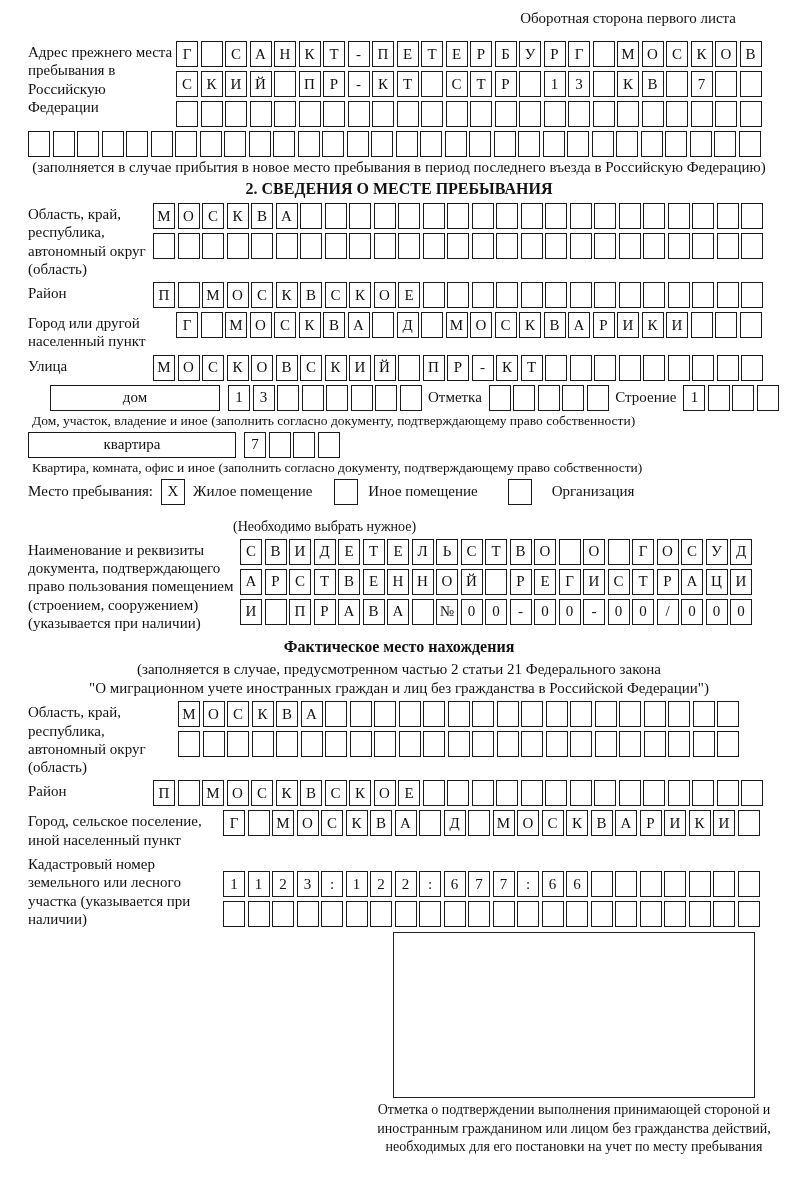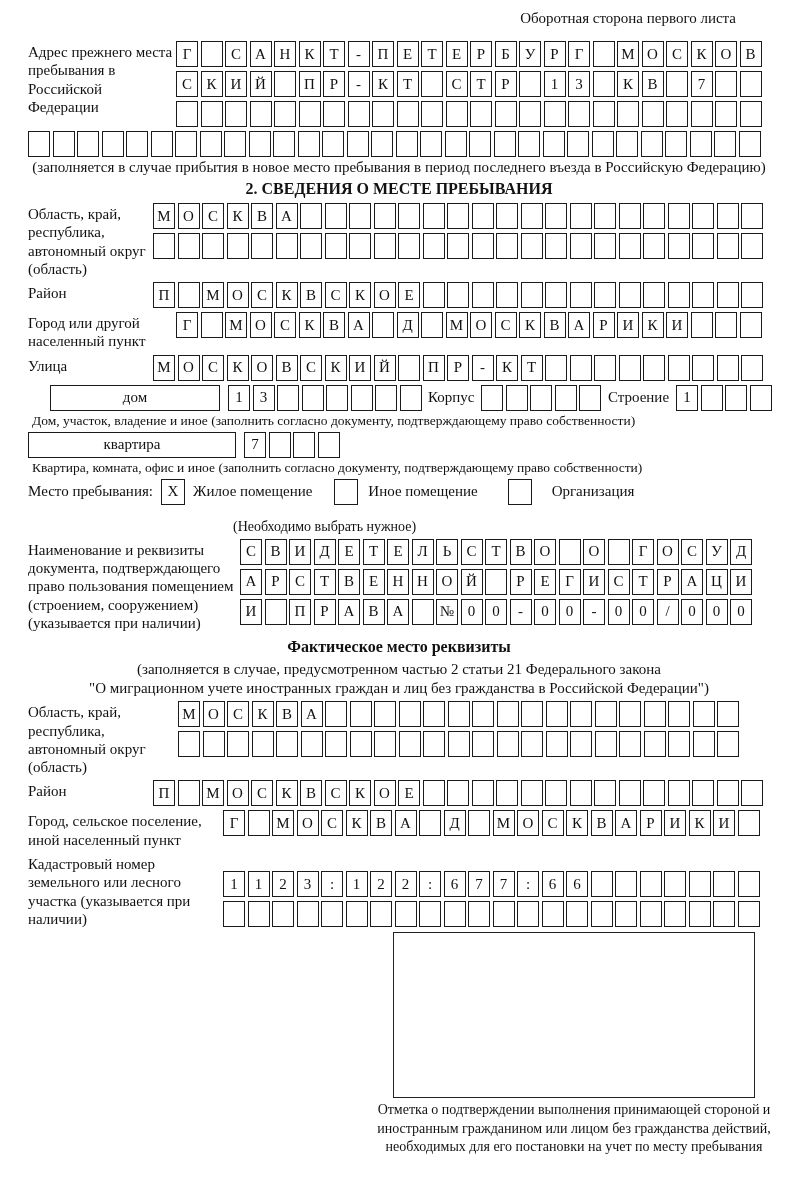--- a/index.html
+++ b/index.html
@@ -39,21 +39,21 @@
   .stamp-cap { width:402px; margin-left:345px; text-align:center; font-size:14px; line-height:1.32; margin-top:3px; }
 
   .mt2{margin-top:2px;} .mt4{margin-top:4px;} .mt14{margin-top:14px;}
 </style>
 </head>
 <body>
 
 <div class="hdr-note">Оборотная сторона первого листа</div>
 
 <div class="grp mt14">
-  <div class="lbl" style="width:148px;">Адрес прежнего места пребывания в Российской Федерации</div>
+  <div class="lbl" style="width:148px;">Адрес прежнего места пребывания в Российскую Федерации</div>
   <div class="rows">
     <div class="cellrow">
         <span class="cell">Г</span>
         <span class="cell"></span>
         <span class="cell">С</span>
         <span class="cell">А</span>
         <span class="cell">Н</span>
         <span class="cell">К</span>
         <span class="cell">Т</span>
         <span class="cell">-</span>
@@ -321,21 +321,21 @@
   <div class="cellrow" style="margin-left:8px;">
       <span class="cell">1</span>
       <span class="cell">3</span>
       <span class="cell"></span>
       <span class="cell"></span>
       <span class="cell"></span>
       <span class="cell"></span>
       <span class="cell"></span>
       <span class="cell"></span>
     </div>
-  <span style="margin:0 7px 0 4px;">Корпус</span>
+  <span style="margin:0 7px 0 4px;">Отметка</span>
   <div class="cellrow">
       <span class="cell"></span>
       <span class="cell"></span>
       <span class="cell"></span>
       <span class="cell"></span>
       <span class="cell"></span>
     </div>
   <span style="margin:0 7px 0 4px;">Строение</span>
   <div class="cellrow">
       <span class="cell">1</span>
@@ -436,21 +436,21 @@
         <span class="cell">0</span>
         <span class="cell">0</span>
         <span class="cell">/</span>
         <span class="cell">0</span>
         <span class="cell">0</span>
         <span class="cell">0</span>
       </div>
   </div>
 </div>
 
-<div class="h-bold" style="margin-top:6px;">Фактическое место реквизиты</div>
+<div class="h-bold" style="margin-top:6px;">Фактическое место нахождения</div>
 <div class="cap-center">(заполняется в случае, предусмотренном частью 2 статьи 21 Федерального закона</div>
 <div class="cap-center">"О миграционном учете иностранных граждан и лиц без гражданства в Российской Федерации")</div>
 
 <div class="grp mt4">
   <div class="lbl" style="width:150px;">Область, край, республика, автономный округ (область)</div>
   <div class="rows">
     <div class="cellrow">
         <span class="cell">М</span>
         <span class="cell">О</span>
         <span class="cell">С</span>

